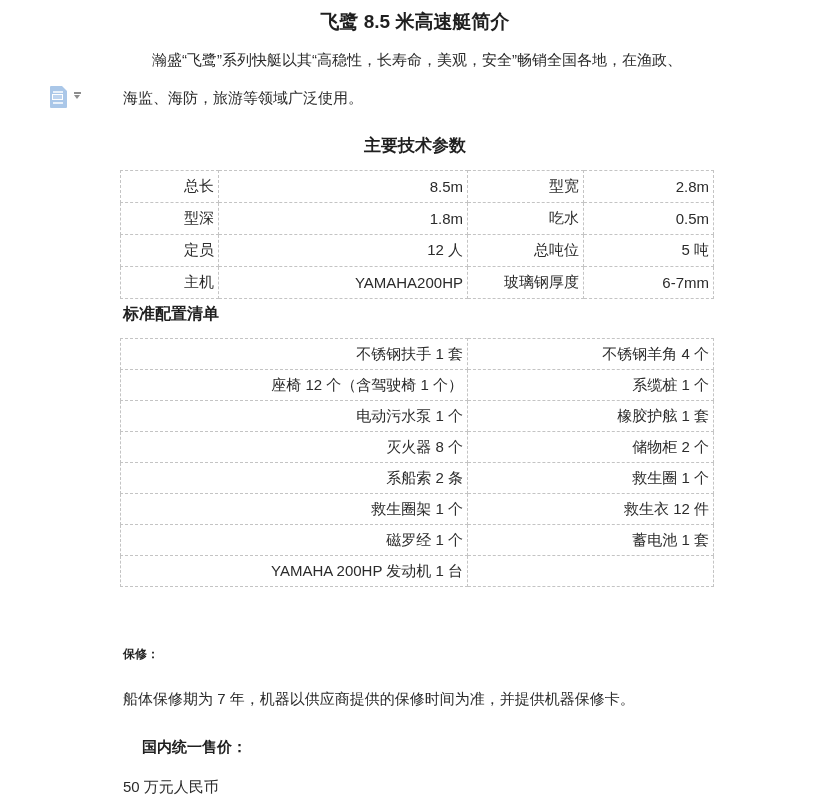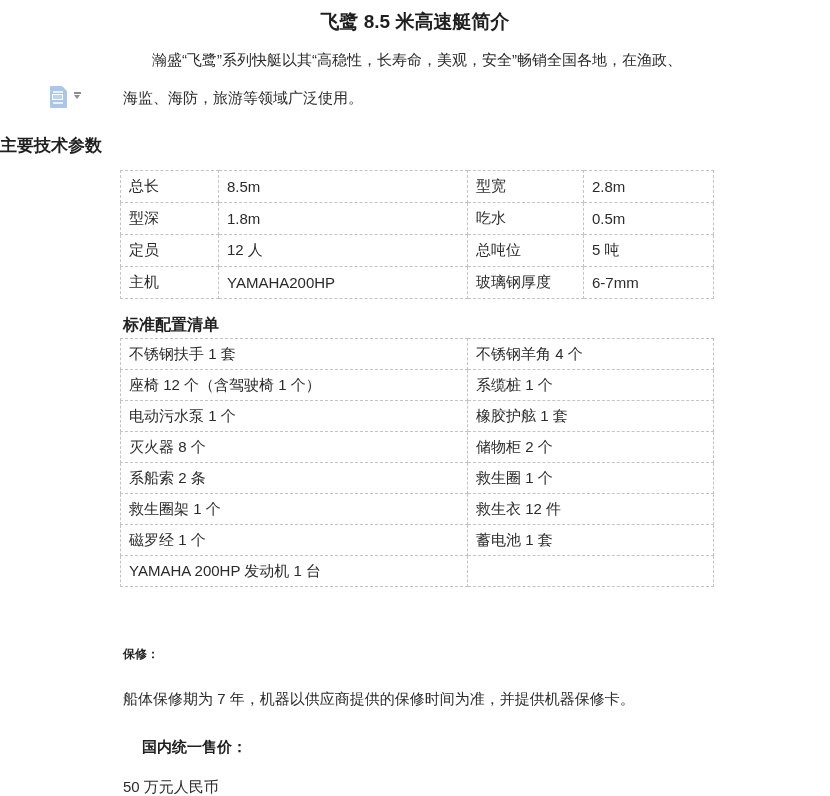--- a/index.html
+++ b/index.html
@@ -20,27 +20,27 @@
   }
   .intro-line {
     position:absolute; left:123px; width:600px;
     font-size:15px; color:#2b2b2b; white-space:nowrap;
   }
   #intro-line1 { top:51px; text-indent:29px; }
   #intro-line2 { top:89px; }
 
   .center-heading {
     position:absolute; top:134px; left:0; width:830px;
-    font-size:17px; font-weight:700; color:#1f1f1f;
+    text-align:center; font-size:17px; font-weight:700; color:#1f1f1f;
   }
   .left-heading {
     position:absolute; left:123px;
     font-size:16px; font-weight:700; color:#1f1f1f; white-space:nowrap;
   }
-  #config-heading   { top:315px;text-align:center; }
+  #config-heading   { top:304px;text-align:center; }
   #warranty-heading { top:646px; font-size:12px; }
   #price-heading    { top:738px; font-size:15px;padding-left:19px; }
 
   .body-line {
     position:absolute; left:123px;
     font-size:15px; color:#2b2b2b; white-space:nowrap;
   }
   #warranty-text { top:690px; }
   #price-text    { top:778px; }
 
@@ -48,21 +48,21 @@
     position:absolute; left:120px;
     border-collapse:collapse; table-layout:fixed;
   }
   #specs-table  { top:170px; width:593px; }
   #config-table { top:338px; width:593px; }
   .doc-table td {
     border:1px dashed #c4c4c4;
     font-size:15px; color:#2b2b2b;
     padding:0 4px 0 8px;
     vertical-align:middle;
-    overflow:hidden; white-space:nowrap;
+    overflow:hidden; white-space:nowrap;text-align:right;
   }
   #specs-table td  { height:32px; }
   #config-table td { height:31px; }
 
   
   .paste-btn {
     position:absolute; left:48px; top:85px; width:36px; height:26px;
     cursor:pointer;
   }
   .paste-doc {

